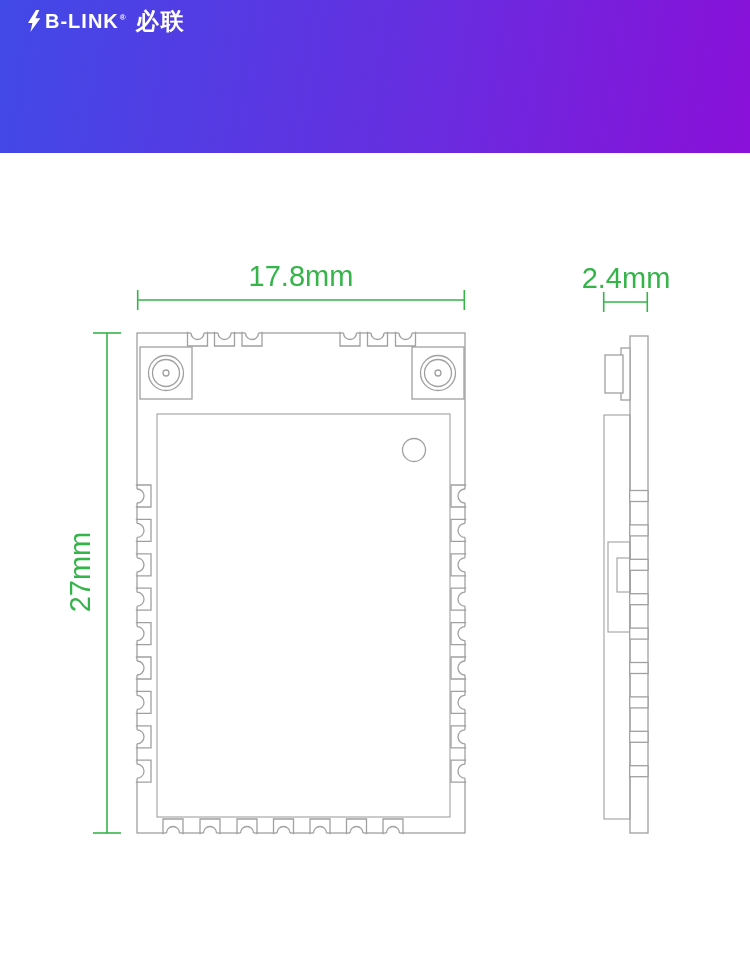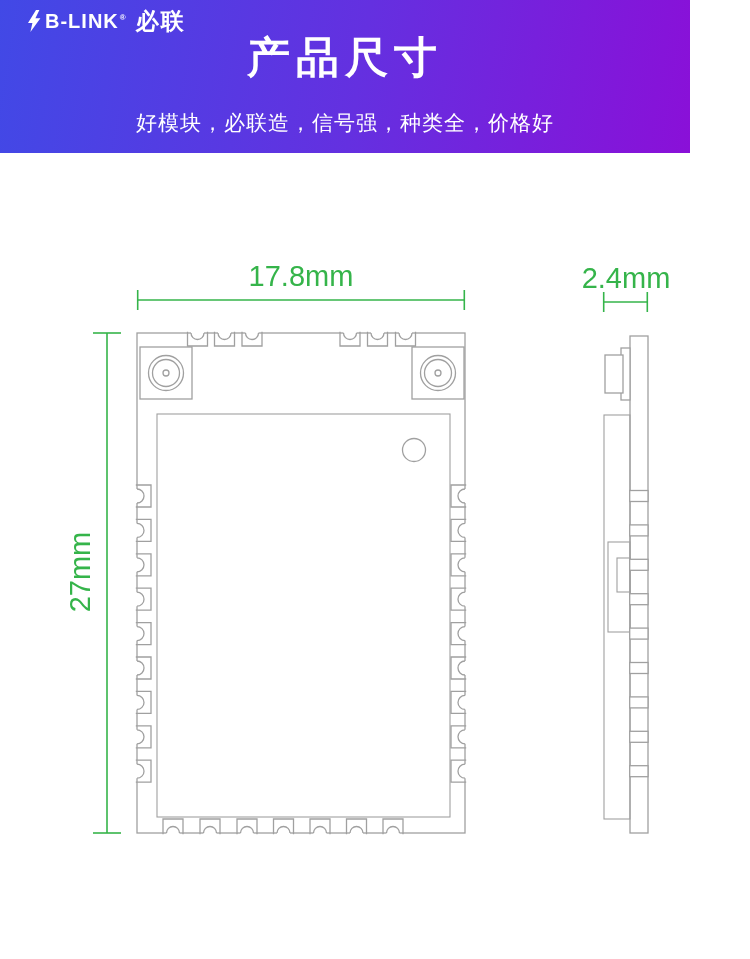--- a/index.html
+++ b/index.html
@@ -7,21 +7,21 @@
     --grad-mid:#6430e0;
     --grad-right:#8a10d8;
     --dim-color:#35b44a;
     --line-color:#a0a0a0;
   }
   *{margin:0;padding:0;box-sizing:border-box;}
   html,body{width:750px;background:#ffffff;font-family:"Liberation Sans",sans-serif;}
   .page{position:relative;width:750px;height:959px;background:#ffffff;overflow:hidden;}
 
   .banner{
-    position:absolute;left:0;top:0;width:690px;height:153px;
+    position:absolute;left:0;top:0;width:750px;height:153px;
     background:linear-gradient(99deg,var(--grad-left) 0%,var(--grad-mid) 52%,var(--grad-right) 100%);
     color:#ffffff;
   }
   .logo{
     position:absolute;left:27px;top:9px;height:24px;
     display:flex;align-items:center;gap:3px;color:#ffffff;
   }
   .logo .bolt{width:15px;height:22px;display:block;}
   .logo .brand{font-size:20px;font-weight:700;letter-spacing:1px;}
   .logo .reg{font-size:8px;vertical-align:super;font-weight:700;margin-left:1px;}
@@ -54,22 +54,20 @@
 <div class="page">
 
   <div class="banner">
     <div class="logo">
       <svg class="bolt" viewBox="0 0 15 22">
         <polygon points="9,0 1,13 5.4,13 3.4,22 13.4,8.2 8.4,8.2 12.4,0" fill="#ffffff"></polygon>
       </svg>
       <span class="brand"><span>B-LINK</span><span class="reg">®</span></span>
       <span class="brand-cn">必联</span>
     </div>
-    <div class="banner-title">产品尺寸</div>
-    <div class="banner-subtitle">好模块，必联造，信号强，种类全，价格好</div>
   </div>
 
   <div class="drawing-wrap">
     <svg id="drawing" width="750" height="806" viewBox="0 153 750 806">
 
       <g>
         <line class="dimline" x1="137.7" y1="290" x2="137.7" y2="310"></line>
         <line class="dimline" x1="464.3" y1="290" x2="464.3" y2="310"></line>
         <line class="dimline" x1="137.7" y1="300" x2="464.3" y2="300"></line>
         <text class="dim-label" x="301" y="286" text-anchor="middle">17.8mm</text>

